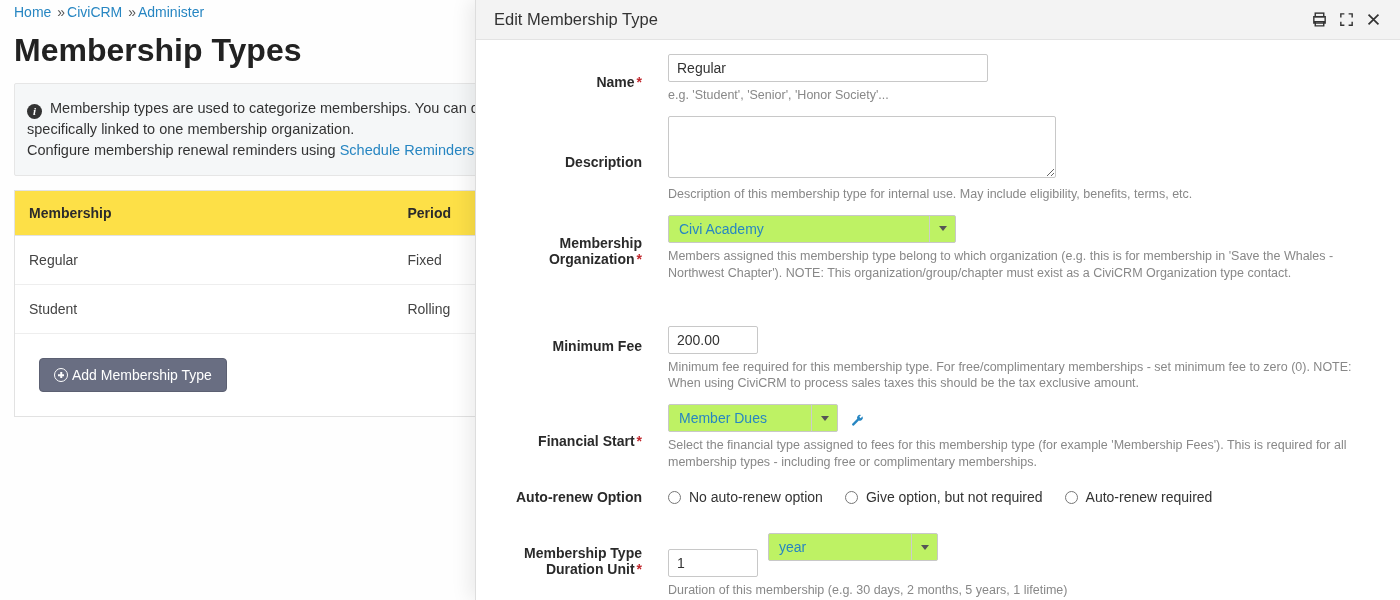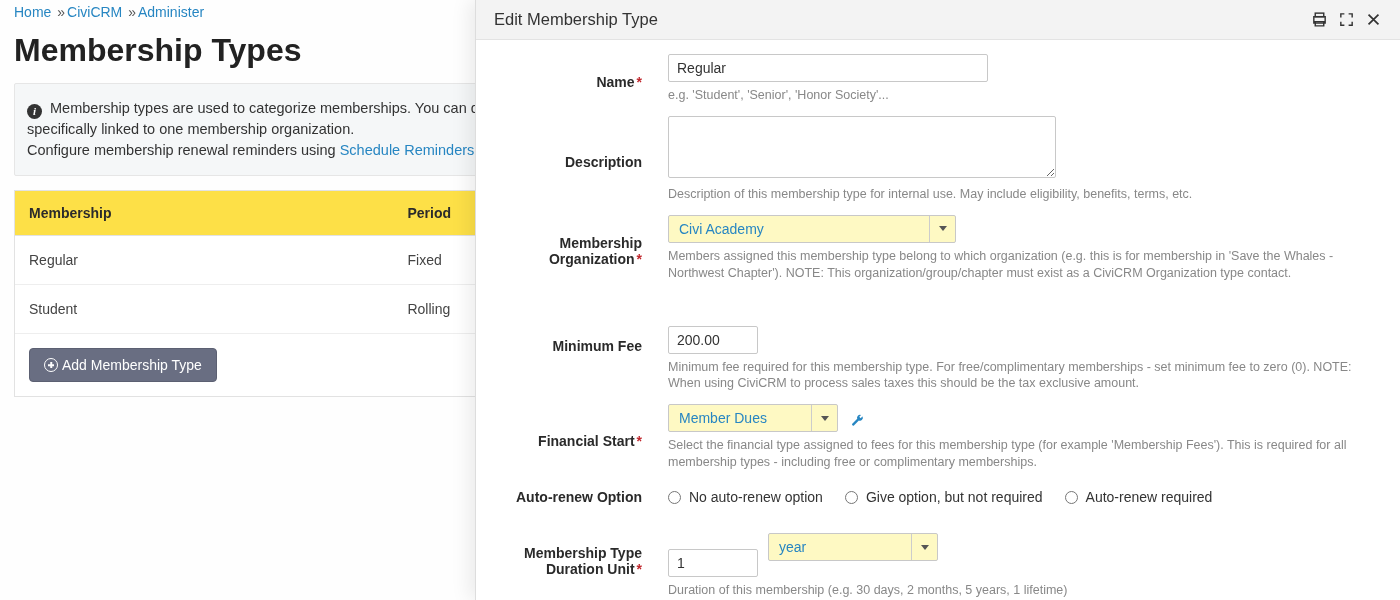--- a/index.html
+++ b/index.html
@@ -84,21 +84,21 @@
     padding: 16px 14px;
     border-bottom: 1px solid #eee;
     color: #444;
   }
   table.mt .text-right { text-align: right; }
 
   .btn-add {
     display: inline-flex;
     align-items: center;
     gap: 4px;
-    margin: 14px;
+    margin: 24px;
     padding: 8px 14px;
     background: #696e82;
     border: 1px solid #5c6072;
     border-radius: 4px;
     color: #fff;
     font-size: 14px;
     cursor: pointer;
   }
   .btn-add .plus {
     display: inline-block;
@@ -206,21 +206,21 @@
     font-size: 12.5px;
     color: #888;
     margin-top: 5px;
     line-height: 1.35;
   }
 
   .select-ish {
     display: inline-flex;
     border: 1px solid #c8c8c8;
     border-radius: 2px;
-    background: #fef9c3;
+    background: #bef264;
     min-width: 170px;
   }
   .select-ish.wide { width: 288px; }
   .select-ish .sel-text {
     padding: 5px 10px;
     color: #2786c2;
     flex: 1;
   }
   .select-ish .sel-caret {
     border-left: 1px solid #ccc;

